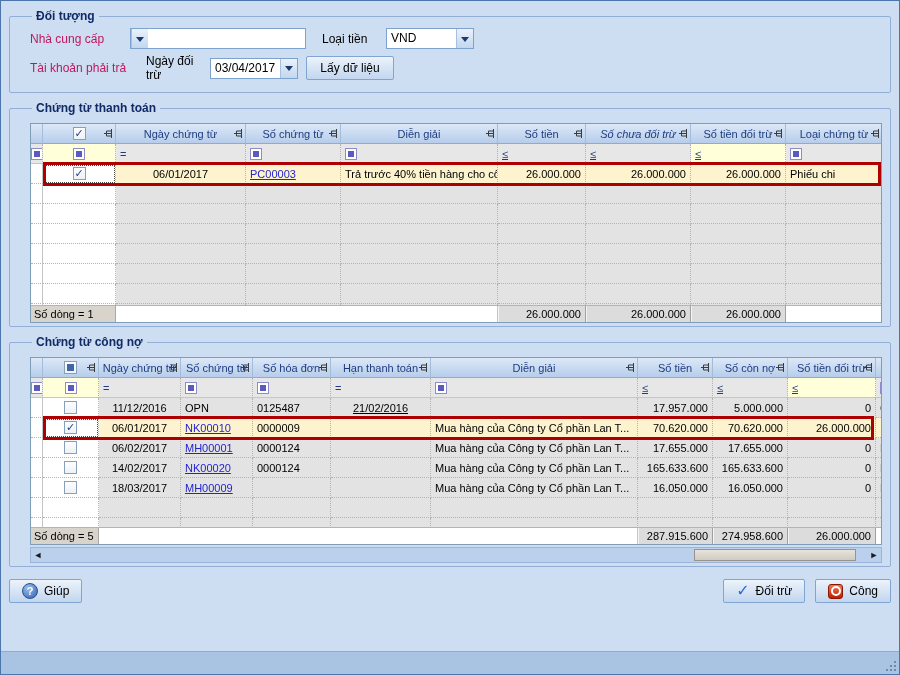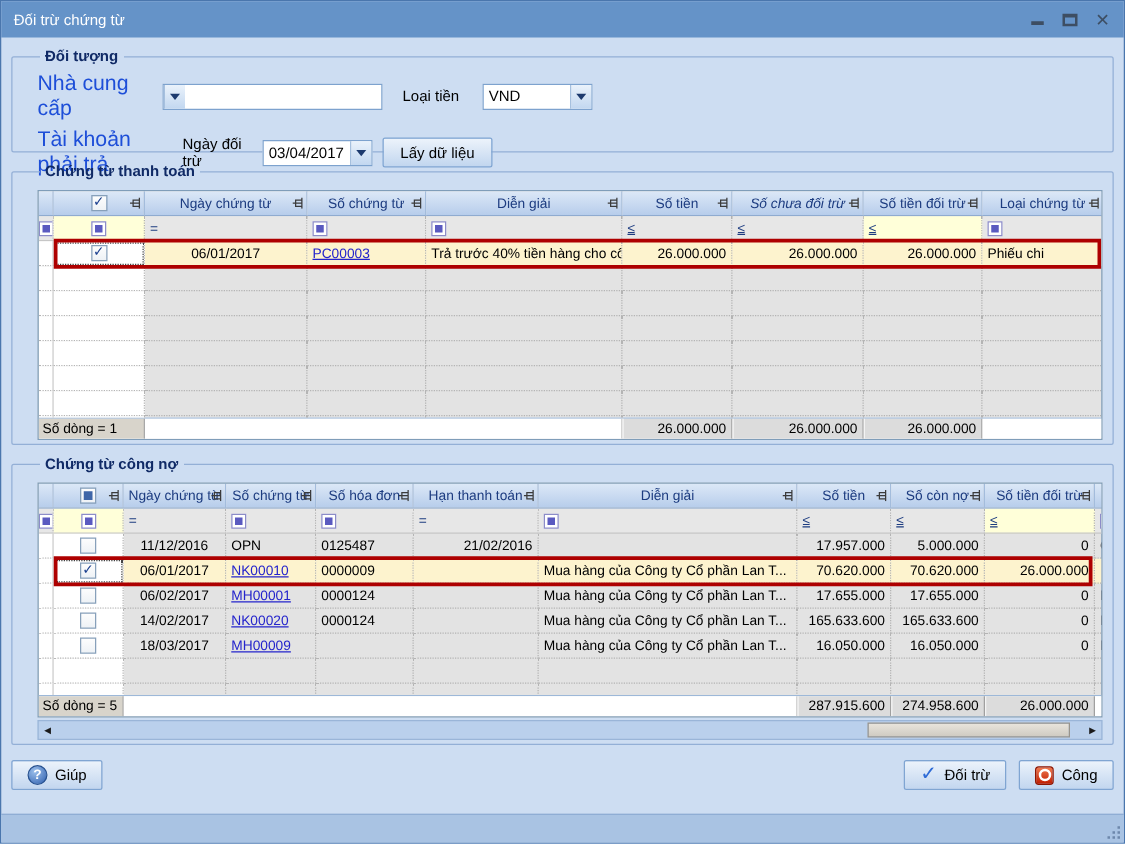--- a/index.html
+++ b/index.html
@@ -11,21 +11,21 @@
   .tb-controls{margin-left:auto;display:flex;gap:12px;align-items:center}
   .tb-btn{width:14px;height:13px;display:flex;align-items:center;justify-content:center;cursor:default}
   .min-glyph{width:10px;height:3px;background:#3d4e63;margin-top:6px}
   .max-glyph{width:12px;height:10px;border:2px solid #3d4e63;border-top-width:3px}
   .close-glyph{color:#3d4e63;font-size:14px;font-weight:bold;line-height:1}
   
   fieldset{border:1px solid #93afd6;margin:0 8px;padding:2px 6px 4px 20px;border-radius:2px;position:relative}
   legend{font-weight:bold;color:#102a66;padding:0 4px;margin-left:2px;font-size:12px}
   
   .frow{display:flex;align-items:center;margin:3px 0 5px 0}
-  .flabel{width:100px;color:#1d4ed8;font-size:17px;flex:none}
+  .flabel{width:100px;color:#be185d;font-size:12px;flex:none}
   .flabel2{width:64px;margin-left:16px;color:#000;font-size:12px;flex:none}
   .combo{display:flex;height:21px;border:1px solid #7da2ce;background:#fff;flex:none}
   .combo-text{flex:1;padding:2px 4px;font-size:12px;white-space:nowrap;overflow:hidden}
   .combo-btn{width:17px;background:linear-gradient(#eaf2fb,#c2d7f0);border-left:1px solid #a6c0de;display:flex;align-items:center;justify-content:center}
   .combo-btn::after{content:"";border:4px solid transparent;border-top:5px solid #1d3a6e;margin-top:5px}
   .w176{width:176px}.w88{width:88px}
   .btn{height:24px;padding:0 12px;background:linear-gradient(#ecf3fb,#c2d6ef);border:1px solid #80a5d2;font-size:12px;color:#000;display:inline-flex;align-items:center;gap:6px;border-radius:2px;font-family:inherit}
   .btn-load{margin-left:8px;width:88px;justify-content:center}
   
   .grid{border:1px solid #7f9db9;background:#e3e3e3;display:flex;flex-direction:column;overflow:hidden;margin-top:6px;position:relative;z-index:0}
@@ -75,32 +75,20 @@
   .grip i:nth-child(2){right:0;bottom:4px}
   .grip i:nth-child(3){right:4px;bottom:0}
   .grip i:nth-child(4){right:0;bottom:8px}
   .grip i:nth-child(5){right:8px;bottom:0}
   .grip i:nth-child(6){right:4px;bottom:4px}
 </style>
 </head>
 <body>
 
 <div class="window">
-  <div class="titlebar">
-    <span>Đối trừ chứng từ</span>
-    <span class="tb-controls">
-      <span class="tb-btn">
-          <span class="min-glyph"></span>
-        </span>
-      <span class="tb-btn">
-          <span class="max-glyph"></span>
-        </span>
-      <span class="tb-btn close-glyph">✕</span>
-    </span>
-  </div>
 
   <div style="height:8px;flex:none"></div>
 
   <fieldset style="height:84px;flex:none">
     <legend>Đối tượng</legend>
     <div class="frow">
       <span class="flabel">Nhà cung cấp</span>
       <span class="combo w176">
         <span class="combo-btn"></span>
       </span>
@@ -432,21 +420,21 @@
             </div>
             <div class="g-cell" style="justify-content: center; width: 82px;">
               <span>11/12/2016</span>
             </div>
             <div class="g-cell" style="width: 72px;">
               <span>OPN</span>
             </div>
             <div class="g-cell" style="width: 78px;">
               <span>0125487</span>
             </div>
-            <div class="g-cell" style="justify-content: flex-end; width: 100px;">
+            <div class="g-cell" style="justify-content: center; width: 100px; text-decoration: underline;">
               <span>21/02/2016</span>
             </div>
             <div class="g-cell" style="width: 207px;">
               <span></span>
             </div>
             <div class="g-cell" style="justify-content: flex-end; width: 75px;">
               <span>17.957.000</span>
             </div>
             <div class="g-cell" style="justify-content: flex-end; width: 75px;">
               <span>5.000.000</span>

